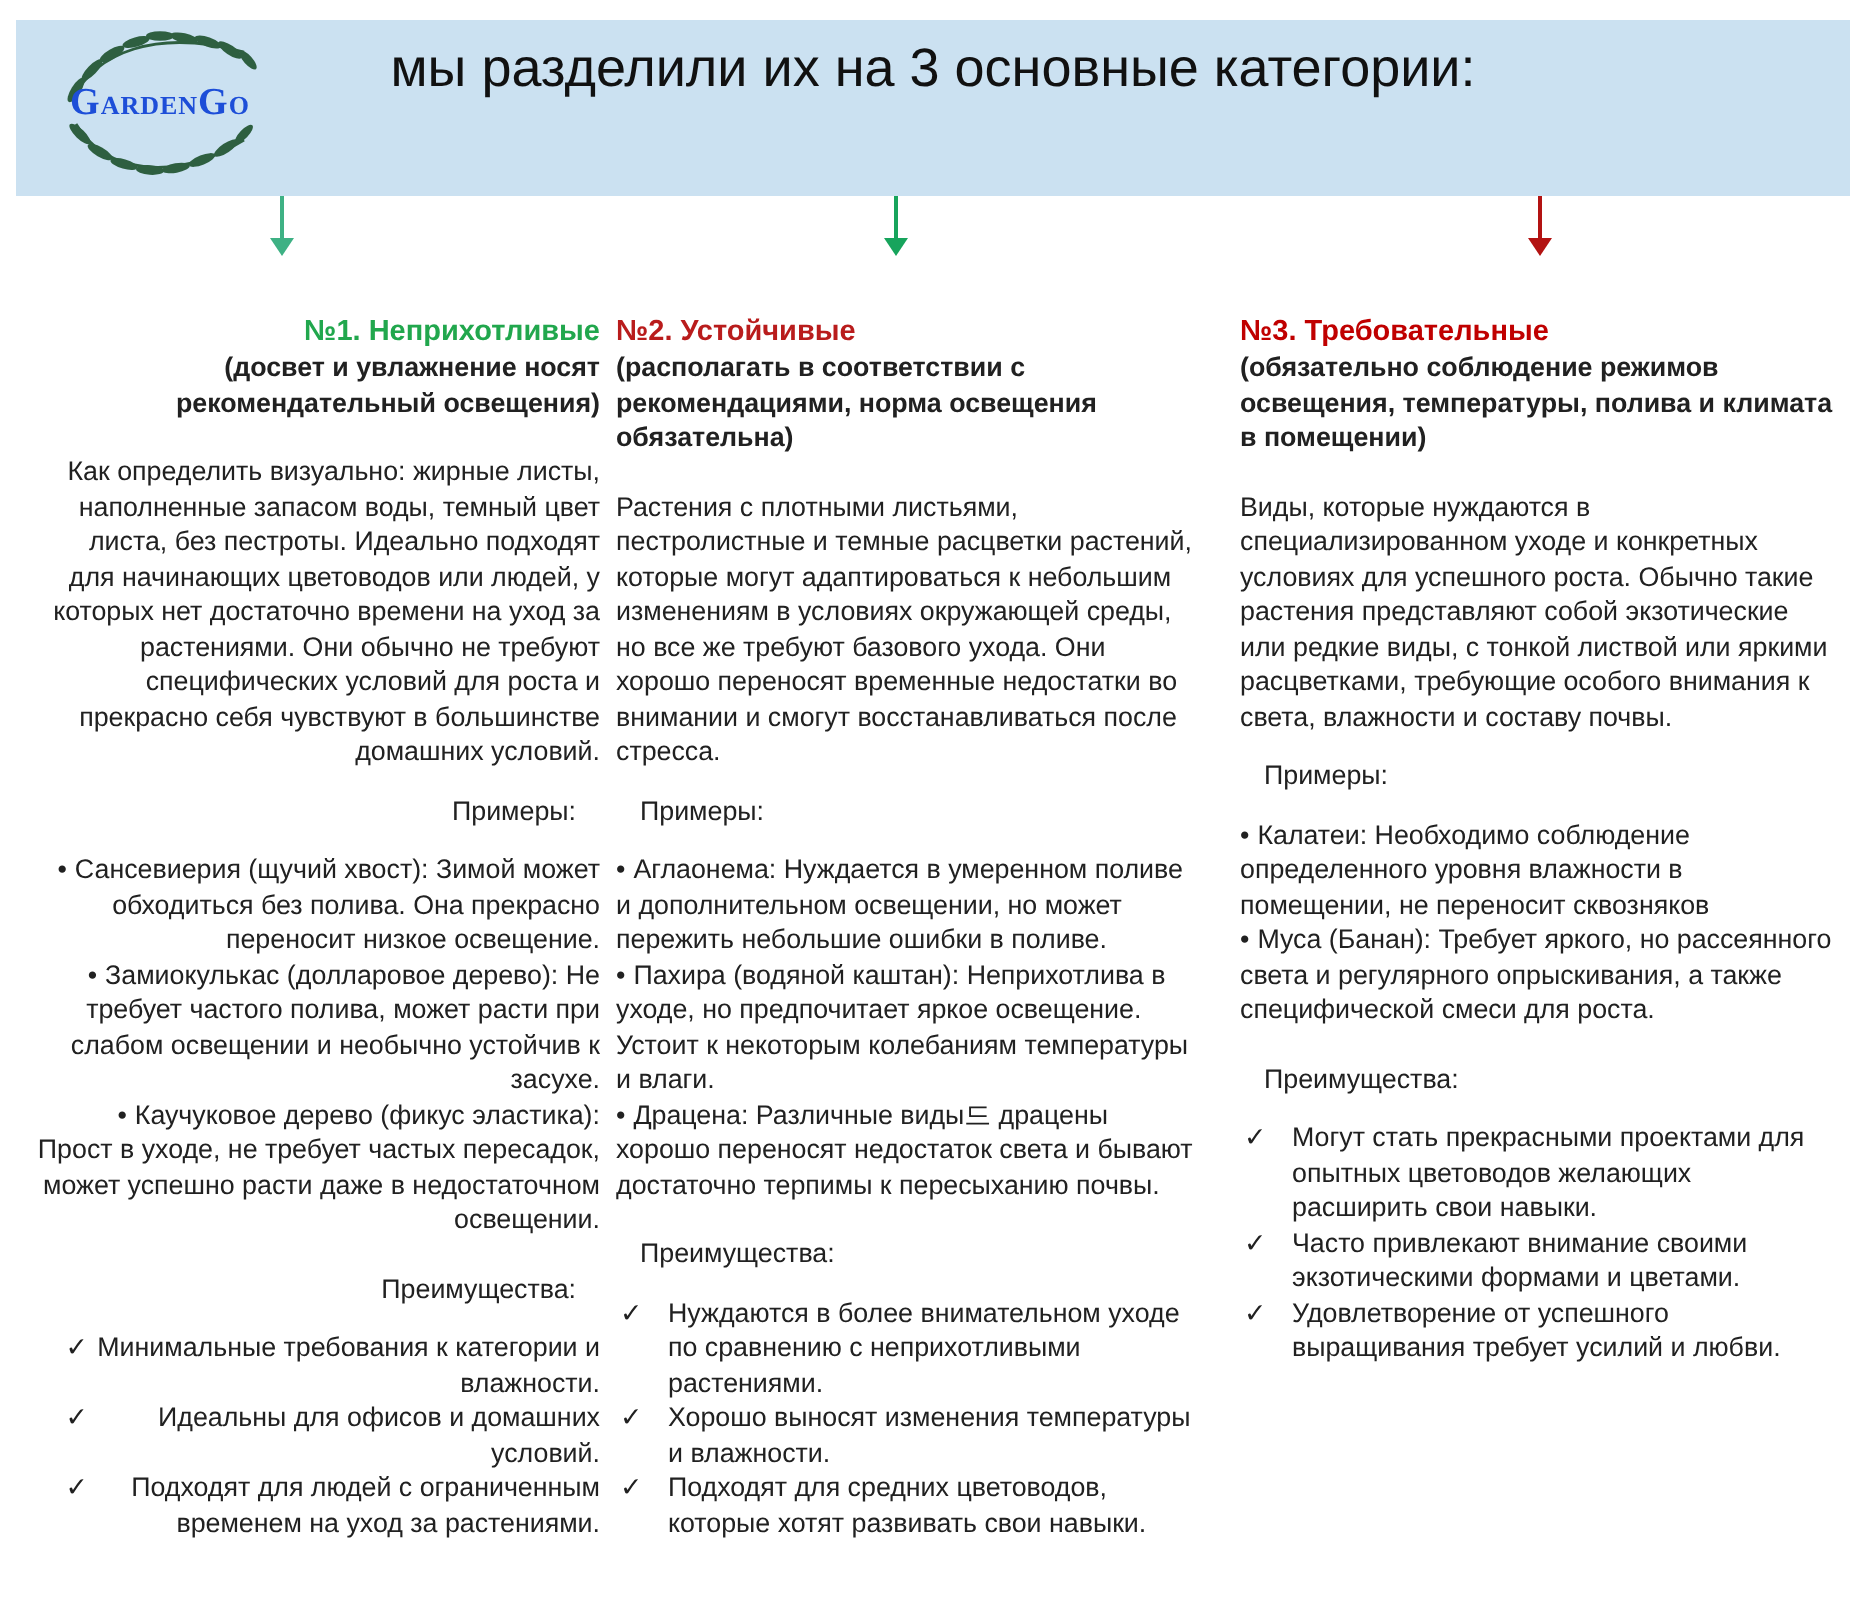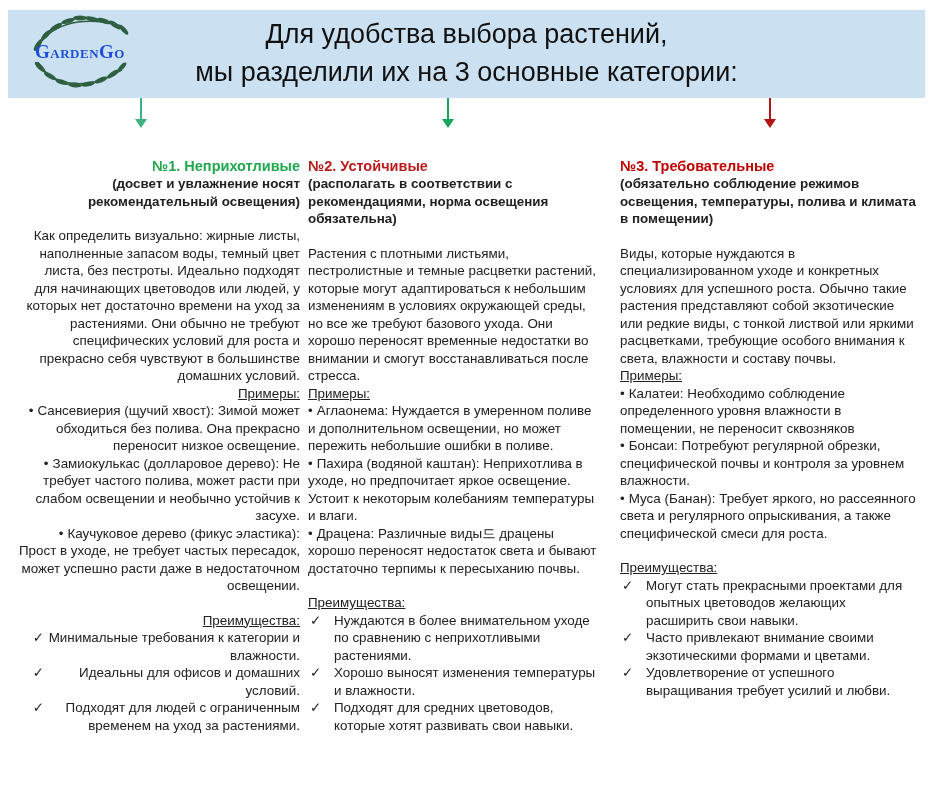--- a/index.html
+++ b/index.html
@@ -23,21 +23,21 @@
                border-top:9px solid;}
 
   
   .column{position:absolute;top:157px;font-size:13.4px;line-height:17.5px;}
   .col-1{left:18px;width:282px;text-align:right;}
   .col-2{left:308px;width:292px;}
   .col-3{left:620px;width:297px;}
   .col-heading{margin:0;font-size:14.5px;font-weight:700;line-height:18px;}
   .col-subtitle{margin:0 0 17px 0;font-weight:700;}
   .col-desc{margin:0;}
-  .list-label{margin:0;text-decoration:underline;}
+  .list-label{margin:12px;}
   .adv-label{margin-top:17px;}
   .example{margin:0;}
   .bullet{margin-right:4px;}
   .advantage{display:flex;margin:0;}
   .check{flex:0 0 24px;padding-left:2px;}
   .adv-text{flex:1;}
 </style>
 </head>
 <body>
 
@@ -66,21 +66,20 @@
           <ellipse cx="53" cy="73" rx="7" ry="2.4" transform="rotate(4 53 73)"></ellipse>
           <ellipse cx="66" cy="72" rx="7" ry="2.4" transform="rotate(-10 66 72)"></ellipse>
           <ellipse cx="79" cy="68" rx="7" ry="2.4" transform="rotate(-22 79 68)"></ellipse>
           <ellipse cx="91" cy="62" rx="7" ry="2.4" transform="rotate(-34 91 62)"></ellipse>
           <ellipse cx="100" cy="55" rx="6" ry="2.2" transform="rotate(-46 100 55)"></ellipse>
         </g>
       </svg>
       <div class="brand">GardenGo</div>
     </div>
     <div class="title">
-      <div>Для удобства выбора растений,</div>
       <div>мы разделили их на 3 основные категории:</div>
     </div>
   </div>
 
   <div class="arrow" style="left: 135px; color: rgb(62, 177, 132);">
     <div class="stem"></div>
     <div class="head"></div>
   </div>
   <div class="arrow" style="left: 442px; color: rgb(23, 164, 92);">
     <div class="stem"></div>
@@ -136,21 +135,20 @@
         <span class="adv-text">Подходят для средних цветоводов, которые хотят развивать свои навыки.</span>
       </div>
   </section>
 
   <section class="column col-3">
     <h2 class="col-heading" style="color: rgb(192, 0, 0);">№3. Требовательные</h2>
     <p class="col-subtitle">(обязательно соблюдение режимов освещения, температуры, полива и климата в помещении)</p>
     <p class="col-desc">Виды, которые нуждаются в специализированном уходе и конкретных условиях для успешного роста. Обычно такие растения представляют собой экзотические или редкие виды, с тонкой листвой или яркими расцветками, требующие особого внимания к света, влажности и составу почвы.</p>
     <p class="list-label">Примеры:</p>
     <p class="example"><span class="bullet">•</span><span>Калатеи: Необходимо соблюдение определенного уровня влажности в помещении, не переносит сквозняков</span></p>
-    <p class="example"><span class="bullet">•</span><span>Бонсаи: Потребуют регулярной обрезки, специфической почвы и контроля за уровнем влажности.</span></p>
     <p class="example"><span class="bullet">•</span><span>Муса (Банан): Требует яркого, но рассеянного света и регулярного опрыскивания, а также специфической смеси для роста.</span></p>
     <p class="list-label adv-label">Преимущества:</p>
     <div class="advantage">
         <span class="check">✓</span>
         <span class="adv-text">Могут стать прекрасными проектами для опытных цветоводов желающих расширить свои навыки.</span>
       </div>
     <div class="advantage">
         <span class="check">✓</span>
         <span class="adv-text">Часто привлекают внимание своими экзотическими формами и цветами.</span>
       </div>

